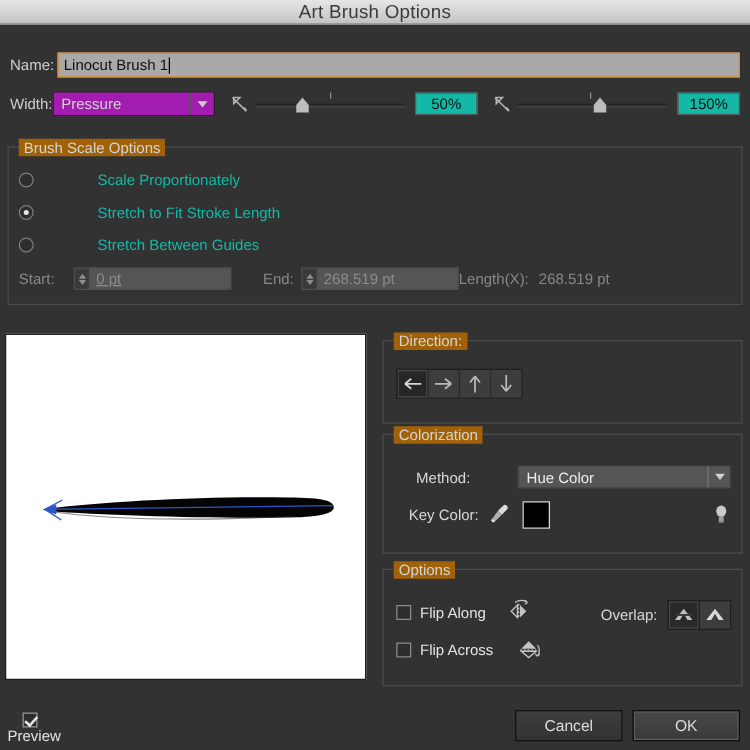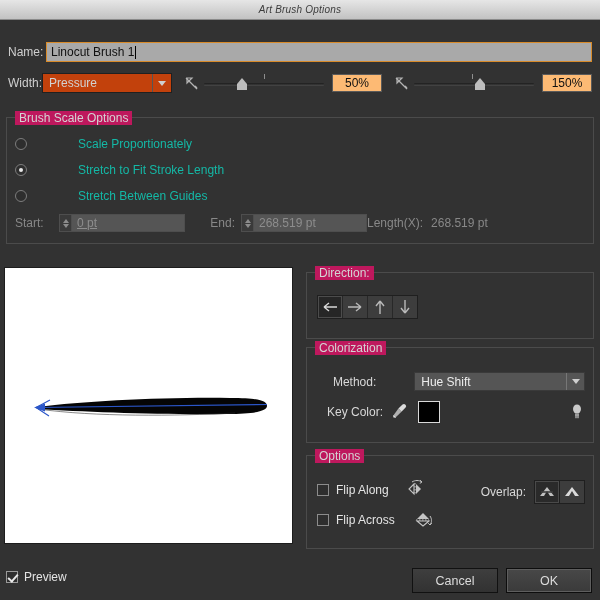--- a/index.html
+++ b/index.html
@@ -20,24 +20,23 @@
 
   
   .titlebar {
     position: absolute; left: 0; top: 0;
     width: 600px; height: 19px;
     background: linear-gradient(to bottom, #e6e6e6 0%, #d4d4d4 50%, #c2c2c2 100%);
     border-bottom: 1px solid #8a8a8a;
     display: flex; align-items: center; justify-content: center;
   }
   .titlebar .title {
-    font-size: 10px;
+    font-size: 15px;
     color: #3b3b3b;
     letter-spacing: .2px;
-    font-style: italic;
   }
 
   
   .label { color: #cfcfcf; font-size: 12px; }
   .label-dim { color: #888; }
 
   
   .name-row {
     position: absolute; left: 8px; top: 41px;
     width: 584px; height: 22px;
@@ -65,21 +64,21 @@
 
   
   .width-row {
     position: absolute; left: 8px; top: 72px;
     width: 584px; height: 22px;
     display: flex; align-items: center;
   }
   .width-row .lbl { width: 38px; }
   .select {
     width: 152px; height: 20px;
-    background: #c2410c;
+    background: #a21caf;
     border: 1px solid #202020;
     box-sizing: border-box;
     display: flex; align-items: center;
     position: relative;
   }
   .select .sel-val { padding-left: 6px; color: #d2d2d2; font-size: 12px; }
   .select .sel-arrow {
     position: absolute; right: 0; top: 0;
     width: 18px; height: 18px;
     border-left: 1px solid #565656;
@@ -124,37 +123,37 @@
     border-right: 5px solid transparent;
     border-bottom: 6px solid #bdbdbd;
   }
   .slider .thumb b {
     display: block;
     width: 10px; height: 6px;
     background: #bdbdbd;
   }
   .pctbox {
     width: 50px; height: 18px;
-    background: #fdba74;
+    background: #14b8a6;
     border: 1px solid #5a5a5a;
     box-sizing: border-box;
     display: flex; align-items: center; justify-content: center;
     color: #101010; font-size: 12px;
     margin-left: 8px;
   }
 
   
   .group {
     position: absolute;
     border: 1px solid #4b4b4b;
     box-sizing: border-box;
   }
   .group > .legend {
     position: absolute; top: -7px; left: 8px;
-    background: #be185d;
+    background: #a16207;
     padding: 0 4px;
     font-size: 12px;
     color: #d4d4d4;
   }
 
   #grp-scale { left: 6px; top: 117px; width: 588px; height: 127px; }
   #grp-direction { left: 306px; top: 272px; width: 288px; height: 67px; }
   #grp-colorization { left: 306px; top: 347px; width: 288px; height: 96px; }
   #grp-options { left: 306px; top: 455px; width: 288px; height: 94px; }
 
@@ -308,21 +307,21 @@
     background: #3d3d3d;
     display: flex; align-items: center; justify-content: center;
     border: 1px solid #1f1f1f;
   }
   .ov-btn.sel { background: #2a2a2a; box-shadow: inset 0 0 0 1px #4a4a4a; }
   .ov-btn + .ov-btn { border-left: none; }
 
   
   .preview-check {
     position: absolute; left: 6px; top: 570px;
-    display: flex; align-items: center;
+    display: flex; align-items: center; flex-direction: column;
   }
   .chk-on {
     width: 12px; height: 12px;
     background: #2e2e2e;
     border: 1px solid #9a9a9a;
     box-sizing: border-box;
     margin-right: 6px;
     position: relative;
     flex: 0 0 auto;
   }
@@ -489,21 +488,21 @@
       </div>
     </div>
   </div>
 
   <div class="group" id="grp-colorization">
     <span class="legend">Colorization</span>
 
     <div class="method-row">
       <span class="lbl label">Method:</span>
       <div class="method-select">
-        <span class="sel-val">Hue Shift</span>
+        <span class="sel-val">Hue Color</span>
         <span class="sel-arrow">
             <i class="tri-down"></i>
           </span>
       </div>
     </div>
 
     <div class="keycolor-row">
       <span class="lbl label">Key Color:</span>
       <span>
         <svg width="18" height="18" viewBox="0 0 18 18">

